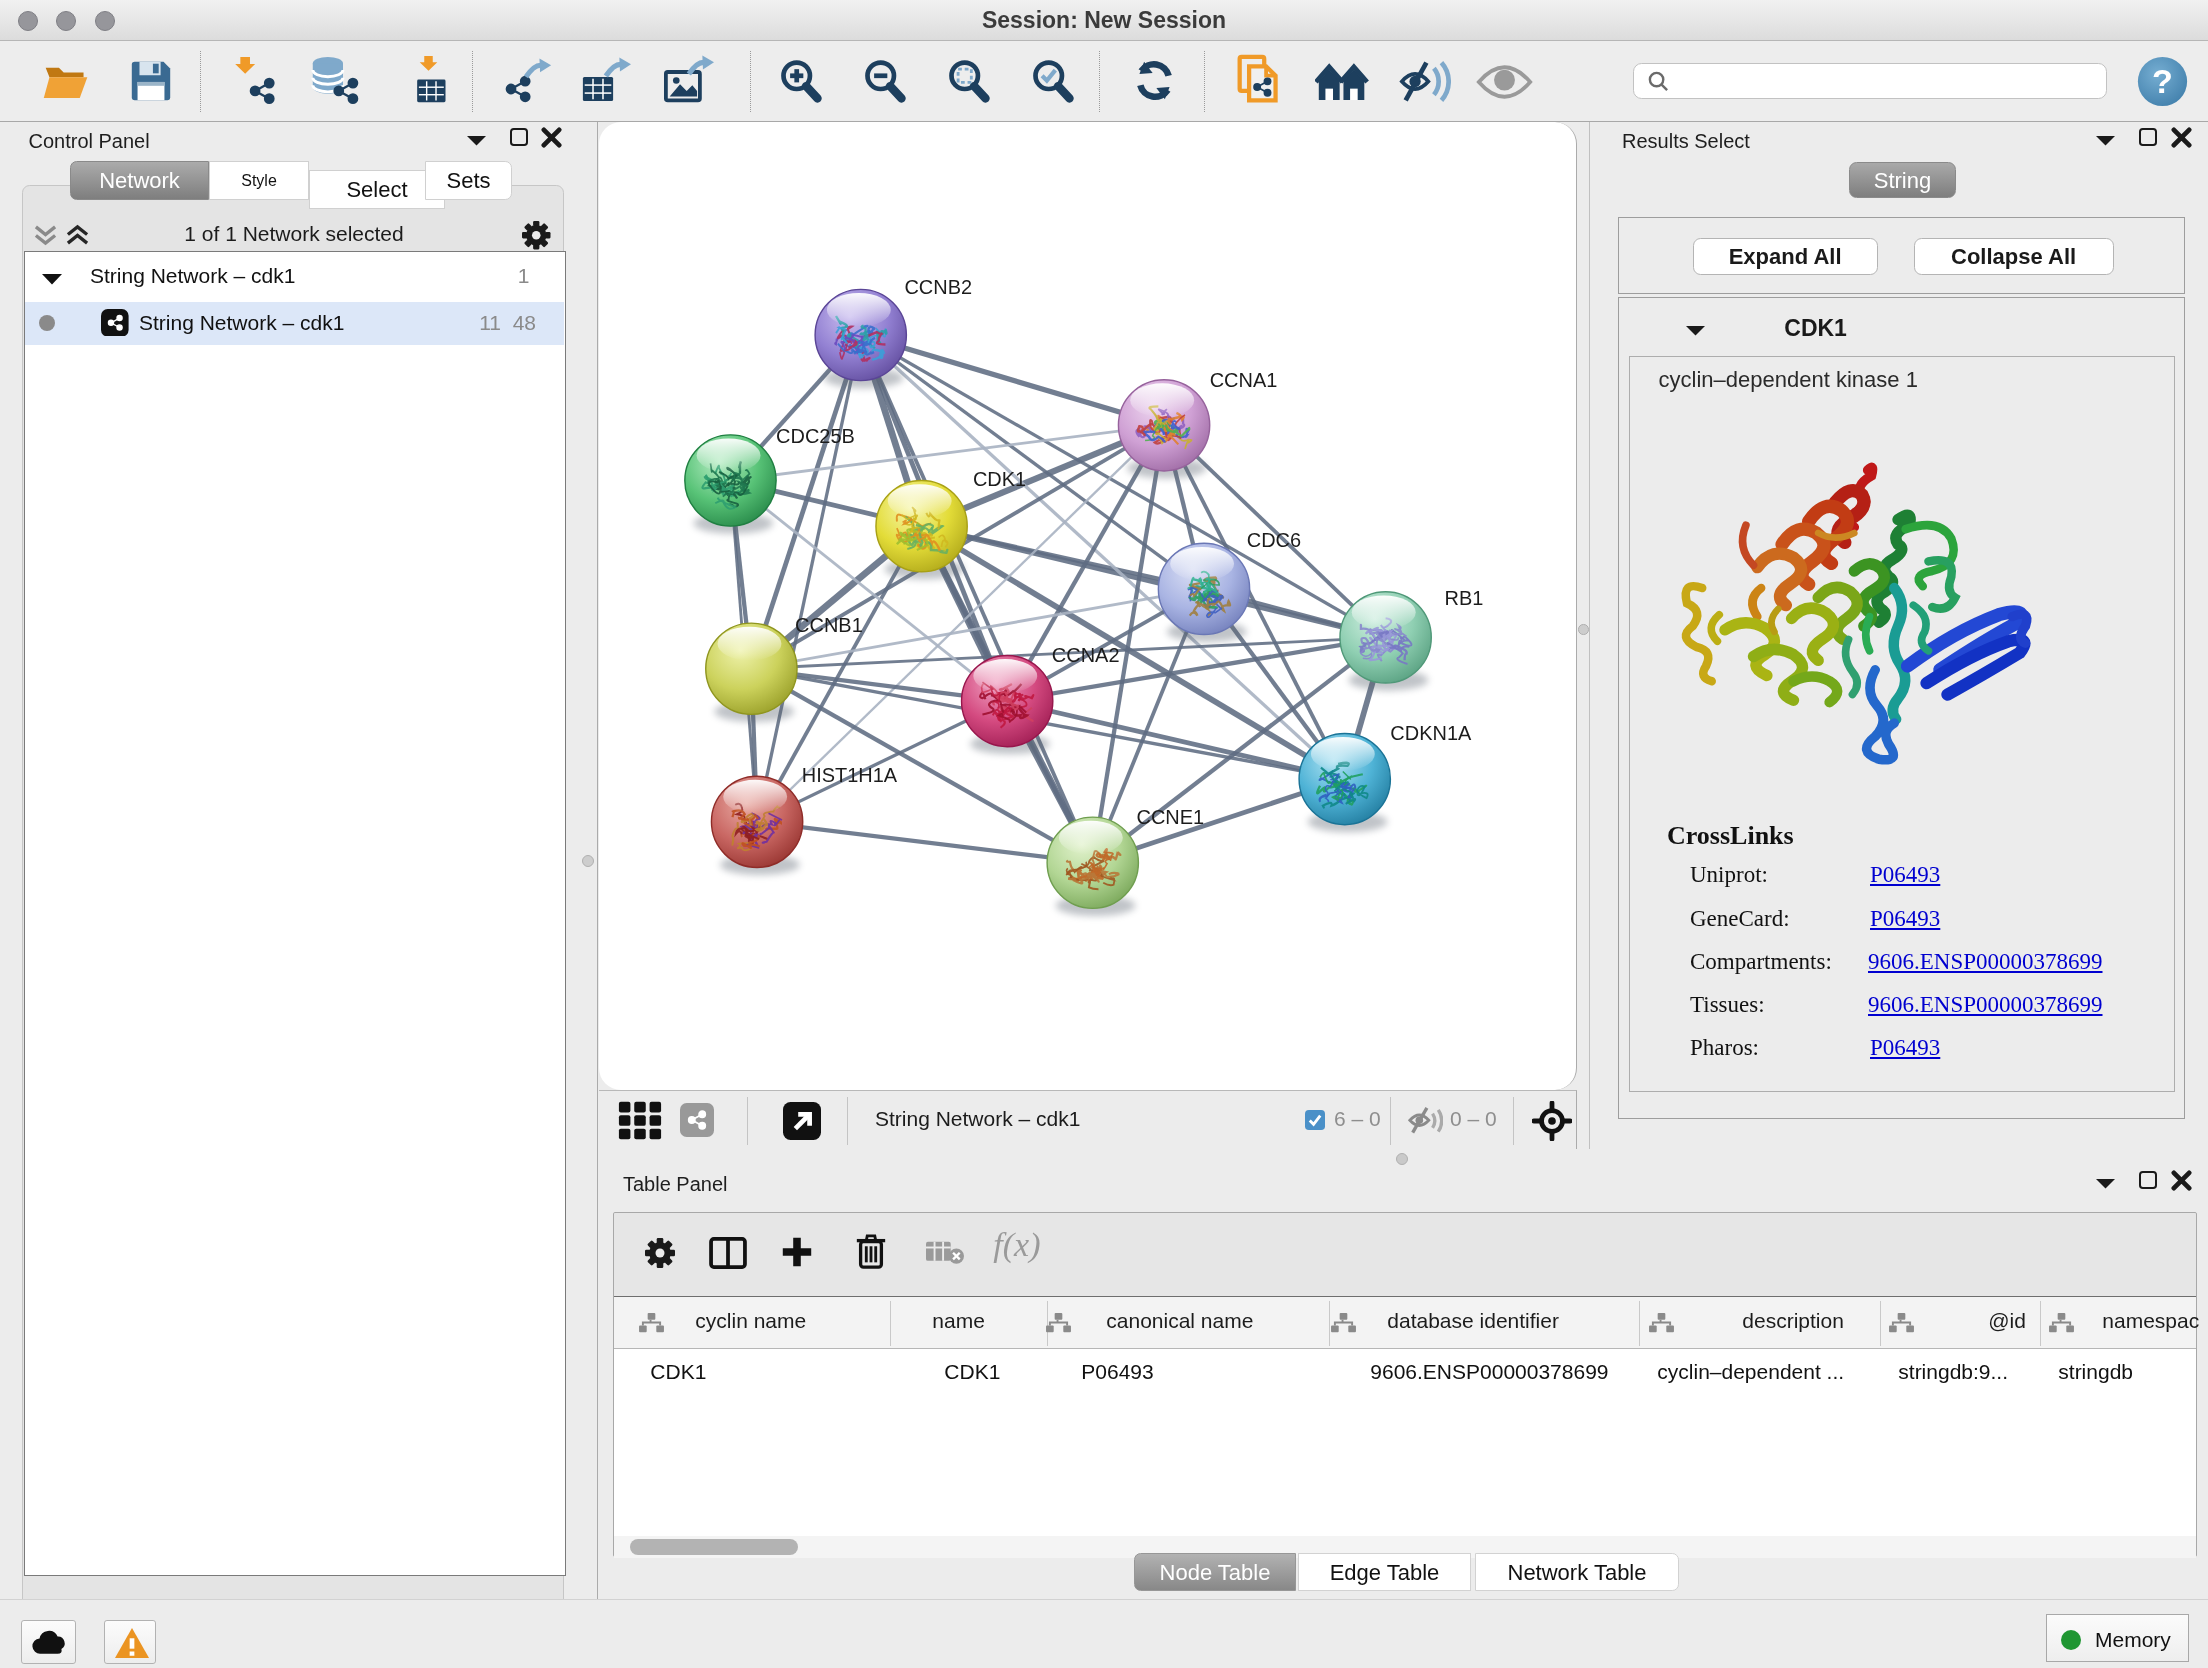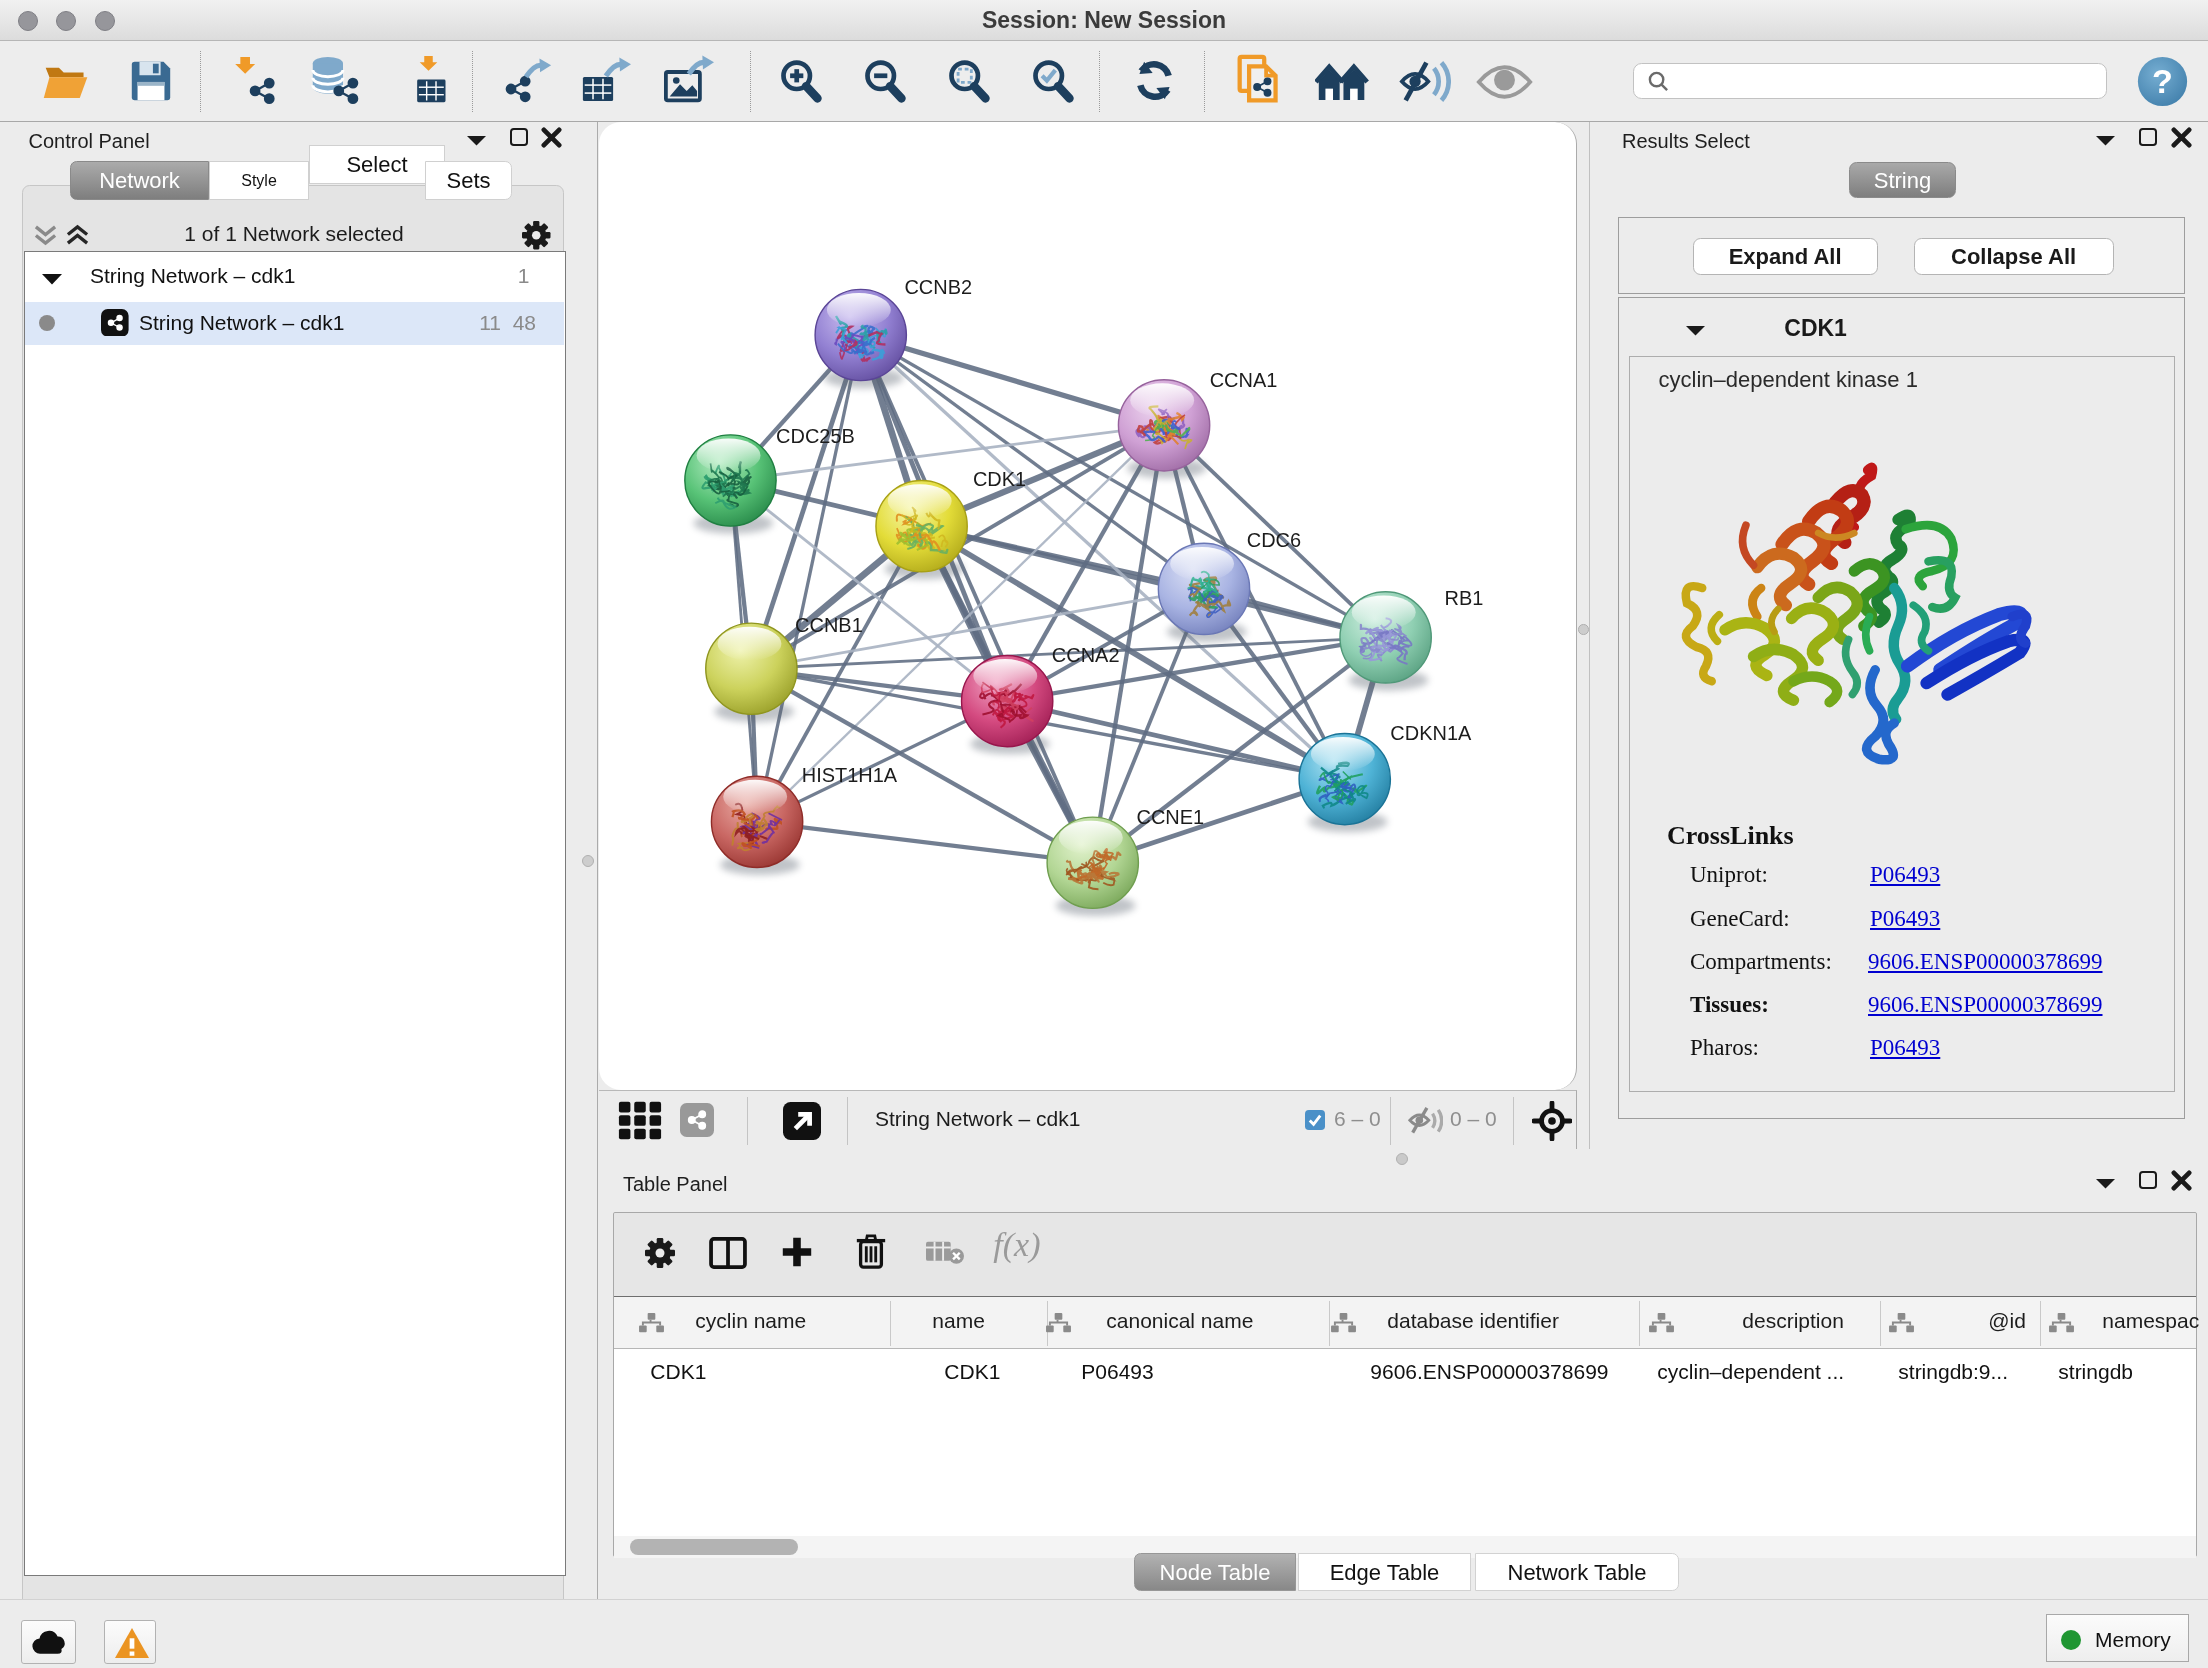--- a/index.html
+++ b/index.html
@@ -174,21 +174,21 @@
         <path d="M1 1 L21 1 L11 11 Z" fill="#1a1a1a"></path>
       </svg>
   <div class="abs" style="left:510px;top:5.7px;width:18px;height:18px;border:2.4px solid #1a1a1a;border-radius:3.8px;"></div>
   <svg class="abs" width="21" height="21" viewBox="0 0 22 22" style="left:541px;top:4.8px">
         <path d="M3 3 L19 19 M19 3 L3 19" stroke="#1a1a1a" stroke-width="5" stroke-linecap="round"></path>
       </svg>
 
   <div class="abs" style="left:22px;top:63px;width:542px;height:1453px;background:#e4e4e4;border:1px solid #c6c6c6;border-radius:7.6px;"></div>
   <div class="abs" style="left:70px;top:39px;width:139px;height:39px;background:linear-gradient(#ababab,#7e7e7e);border:1px solid #8a8a8a;border-radius:6.7px 0 0 6.7px;color:#fff;font-size:22px;text-align:center;line-height:38px;">Network</div>
   <div class="abs" style="left:209px;top:39px;width:100px;height:39px;background:#fff;border:1px solid #d0d0d0;color:#111;font-size:16px;text-align:center;line-height:38px;">Style</div>
-  <div class="abs" style="left:309px;top:23px;width:136px;height:39px;background:#fff;border:1px solid #d0d0d0;color:#111;font-size:22px;text-align:center;line-height:38px;">Select</div>
+  <div class="abs" style="left:309px;top:48px;width:136px;height:39px;background:#fff;border:1px solid #d0d0d0;color:#111;font-size:22px;text-align:center;line-height:38px;">Select</div>
   <div class="abs" style="left:425px;top:39px;width:87px;height:39px;background:#fff;border:1px solid #d0d0d0;border-radius:0 6.7px 6.7px 0;color:#111;font-size:22px;text-align:center;line-height:38px;">Sets</div>
 
   <div class="abs" style="left:33px;top:102px;"><svg width="25" height="23" viewBox="0 0 26 24" style="">
           <g fill="none" stroke="#8a8a8a" stroke-width="3.5">
             <path d="M3 3 L13 11 L23 3"></path>
             <path d="M3 12 L13 20 L23 12"></path>
           </g>
         </svg></div>
   <div class="abs" style="left:65px;top:102px;"><svg width="25" height="23" viewBox="0 0 26 24" style="">
           <g fill="none" stroke="#262626" stroke-width="3.5">
@@ -817,21 +817,21 @@
 </g>
       </svg>
 
   <div class="abs" style="left:77px;top:699px;font-family:'Liberation Serif',serif;font-size:26px;font-weight:bold;color:#111;">CrossLinks</div>
   <div class="abs" style="left:100px;top:740px;font-family:'Liberation Serif',serif;font-size:23px;color:#111;">Uniprot:</div>
   <div class="abs" style="left:280px;top:740px;font-family:'Liberation Serif',serif;font-size:23px;color:#0000d0;text-decoration:underline;">P06493</div>
   <div class="abs" style="left:100px;top:784px;font-family:'Liberation Serif',serif;font-size:23px;color:#111;">GeneCard:</div>
   <div class="abs" style="left:280px;top:784px;font-family:'Liberation Serif',serif;font-size:23px;color:#0000d0;text-decoration:underline;">P06493</div>
   <div class="abs" style="left:100px;top:827px;font-family:'Liberation Serif',serif;font-size:23px;color:#111;">Compartments:</div>
   <div class="abs" style="left:278px;top:827px;font-family:'Liberation Serif',serif;font-size:23px;color:#0000d0;text-decoration:underline;">9606.ENSP00000378699</div>
-  <div class="abs" style="left:100px;top:870px;font-family:'Liberation Serif',serif;font-size:23px;color:#111;font-weight:bold;">Tissues:</div>
+  <div class="abs" style="left:100px;top:870px;font-family:'Liberation Serif',serif;font-size:23px;color:#111;">Tissues:</div>
   <div class="abs" style="left:278px;top:870px;font-family:'Liberation Serif',serif;font-size:23px;color:#0000d0;text-decoration:underline;">9606.ENSP00000378699</div>
   <div class="abs" style="left:100px;top:913px;font-family:'Liberation Serif',serif;font-size:23px;color:#111;">Pharos:</div>
   <div class="abs" style="left:280px;top:913px;font-family:'Liberation Serif',serif;font-size:23px;color:#0000d0;text-decoration:underline;">P06493</div>
 </div>
 
 <div class="abs" style="left:599px;top:1165px;width:1609px;height:434px;background:#ececec;">
   <div class="abs panel-title" style="left:24px;top:7.6px;">Table Panel</div>
   <svg class="abs" width="21" height="11.4" viewBox="0 0 22 12" style="left:1496px;top:13.3px">
         <path d="M1 1 L21 1 L11 11 Z" fill="#1a1a1a"></path>
       </svg>

